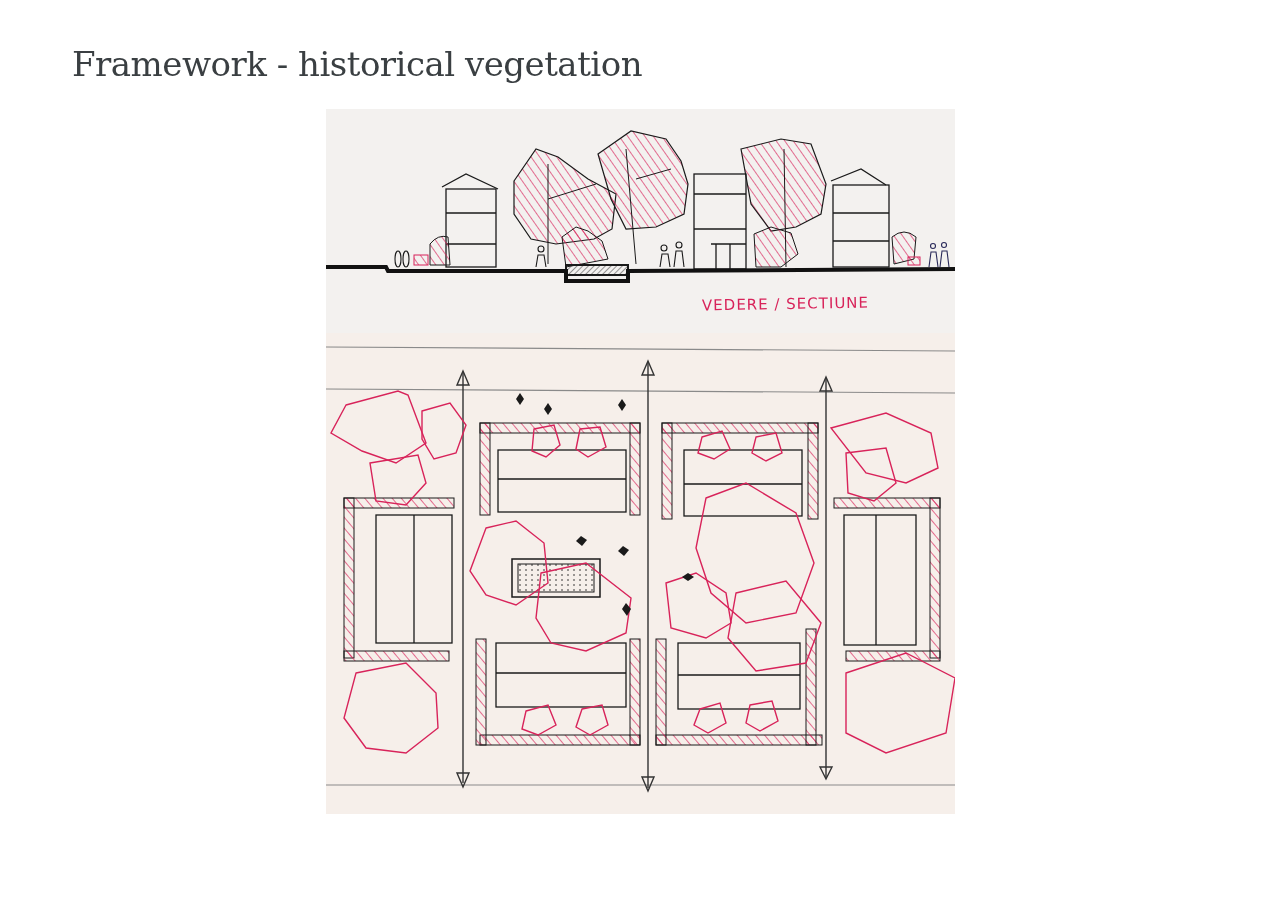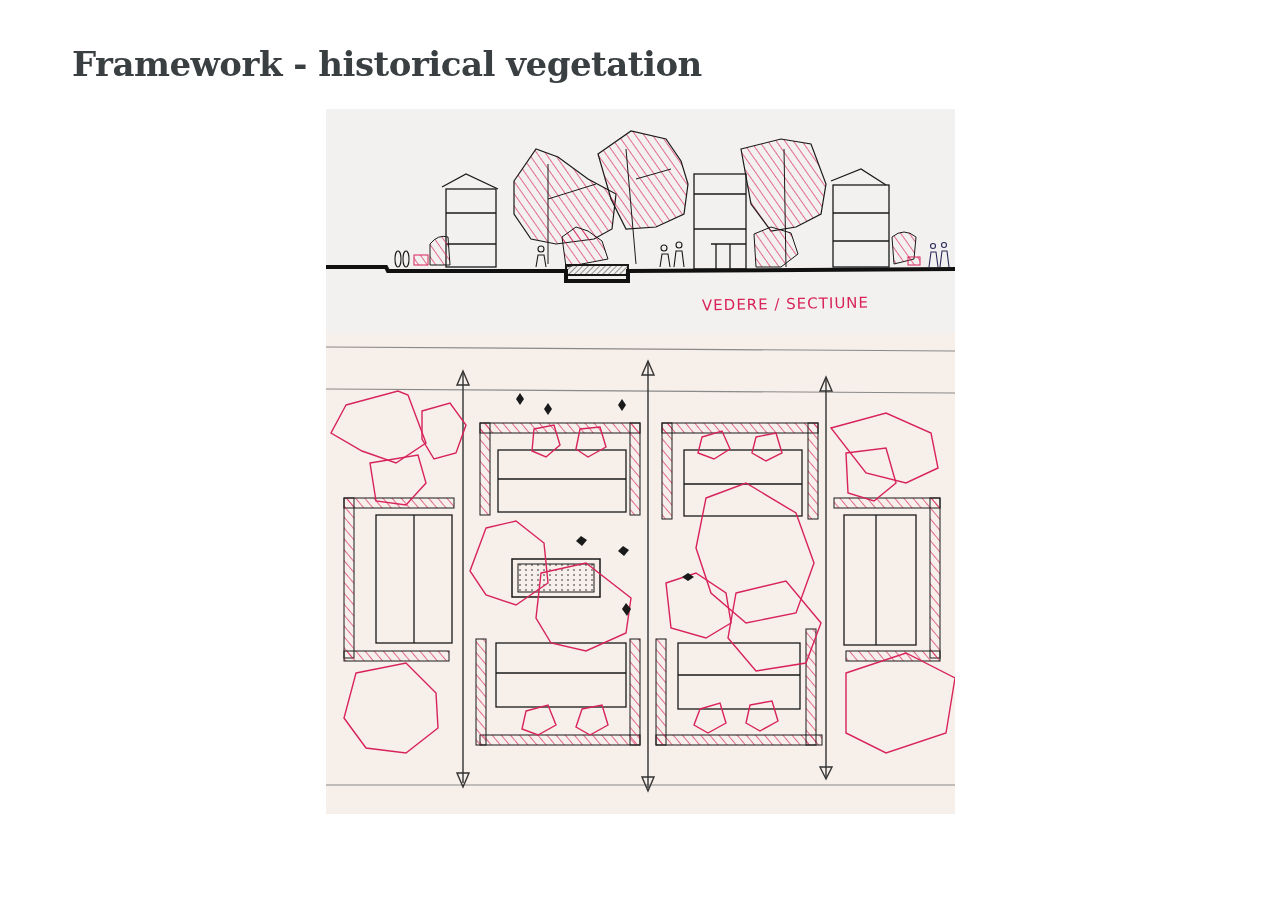--- a/index.html
+++ b/index.html
@@ -1,20 +1,20 @@
 <!DOCTYPE html>
 <html><head>
   <meta charset="utf-8">
   <style>
     html, body { margin: 0; padding: 0; background: #ffffff; }
     body { width: 1280px; height: 905px; position: relative; overflow: hidden; font-family: "DejaVu Serif", serif; }
     .title {
       position: absolute; left: 72px; top: 44px; margin: 0;
       font-family: "DejaVu Serif", "Liberation Serif", serif;
-      font-weight: bold; font-size: 34px; letter-spacing: -0.5px;
+      font-weight: normal; font-size: 34px; letter-spacing: -0.5px;
       color: #3a3f42; white-space: nowrap;
     }
     .sketch { position: absolute; left: 326px; width: 629px; background: #f4f1ee; overflow: hidden; }
     .sketch.section { top: 109px; height: 255px; background: #f3f1ef; }
     .sketch.plan { top: 333px; height: 481px; background: #f6efea; }
     .sketch svg { position: absolute; left: 0; top: 0; }
     .hand-label {
       position: absolute; left: 376px; top: 186px;
       font-family: "DejaVu Sans", sans-serif; font-size: 15px; letter-spacing: 1px;
       color: #d8235a; transform: rotate(-1deg);

